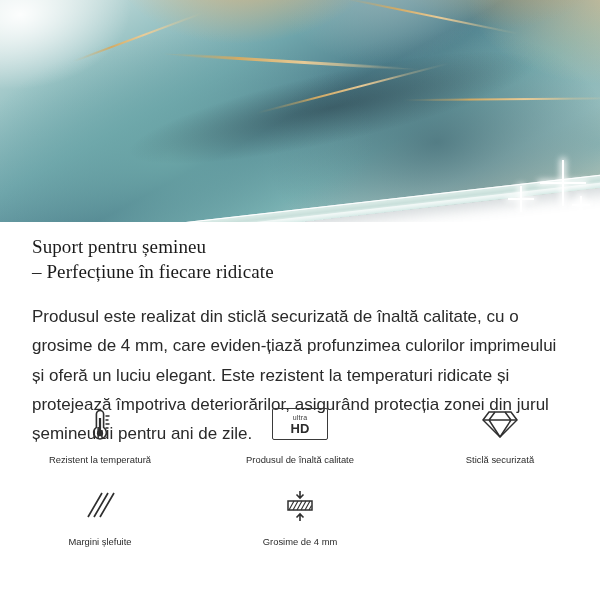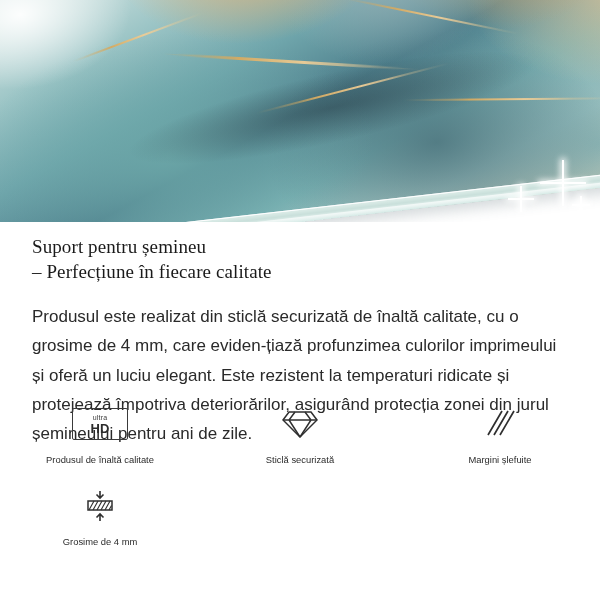--- a/index.html
+++ b/index.html
@@ -219,27 +219,38 @@
       </div>
     </div>
     <div class="sparkle sp1"></div>
     <div class="sparkle sp2"></div>
     <div class="sparkle sp3"></div>
   </div>
 
   <div class="content">
     <h1 class="title">
       <span class="line">Suport pentru șemineu</span>
-      <span class="line">– Perfecțiune în fiecare calitate</span>
+      <span class="line">– Perfecțiune în fiecare ridicate</span>
     </h1>
     <p class="body">Produsul este realizat din sticlă securizată de înaltă calitate, cu o grosime de 4 mm, care eviden-țiază profunzimea culorilor imprimeului și oferă un luciu elegant. Este rezistent la temperaturi ridicate și protejează împotriva deteriorărilor, asigurând protecția zonei din jurul șemineului pentru ani de zile.</p>
   </div>
 
   <div class="features">
 
+    <div class="feature">
+      <div class="ficon">
+        <svg width="36" height="38" viewBox="0 0 36 38" fill="none" stroke="#2f2f2f" stroke-width="1.6">
+          <path d="M18 5.5a3.6 3.6 0 0 1 3.6 3.6v13.2a6.4 6.4 0 1 1-7.2 0V9.1A3.6 3.6 0 0 1 18 5.5z"></path>
+          <circle cx="18" cy="28.2" r="3.1" fill="#2f2f2f" stroke="none"></circle>
+          <rect x="16.9" y="13" width="2.2" height="13" fill="#2f2f2f" stroke="none"></rect>
+          <path d="M23.5 11h4M23.5 15h3M23.5 19h4M23.5 23h3"></path>
+        </svg>
+      </div>
+      <div class="flabel">Rezistent la temperatură</div>
+    </div>
 
     <div class="feature">
       <div class="ficon">
         <div class="hd-box">
           <span class="u">ultra</span>
           <span class="h">HD</span>
         </div>
       </div>
       <div class="flabel">Produsul de înaltă calitate</div>
     </div>

